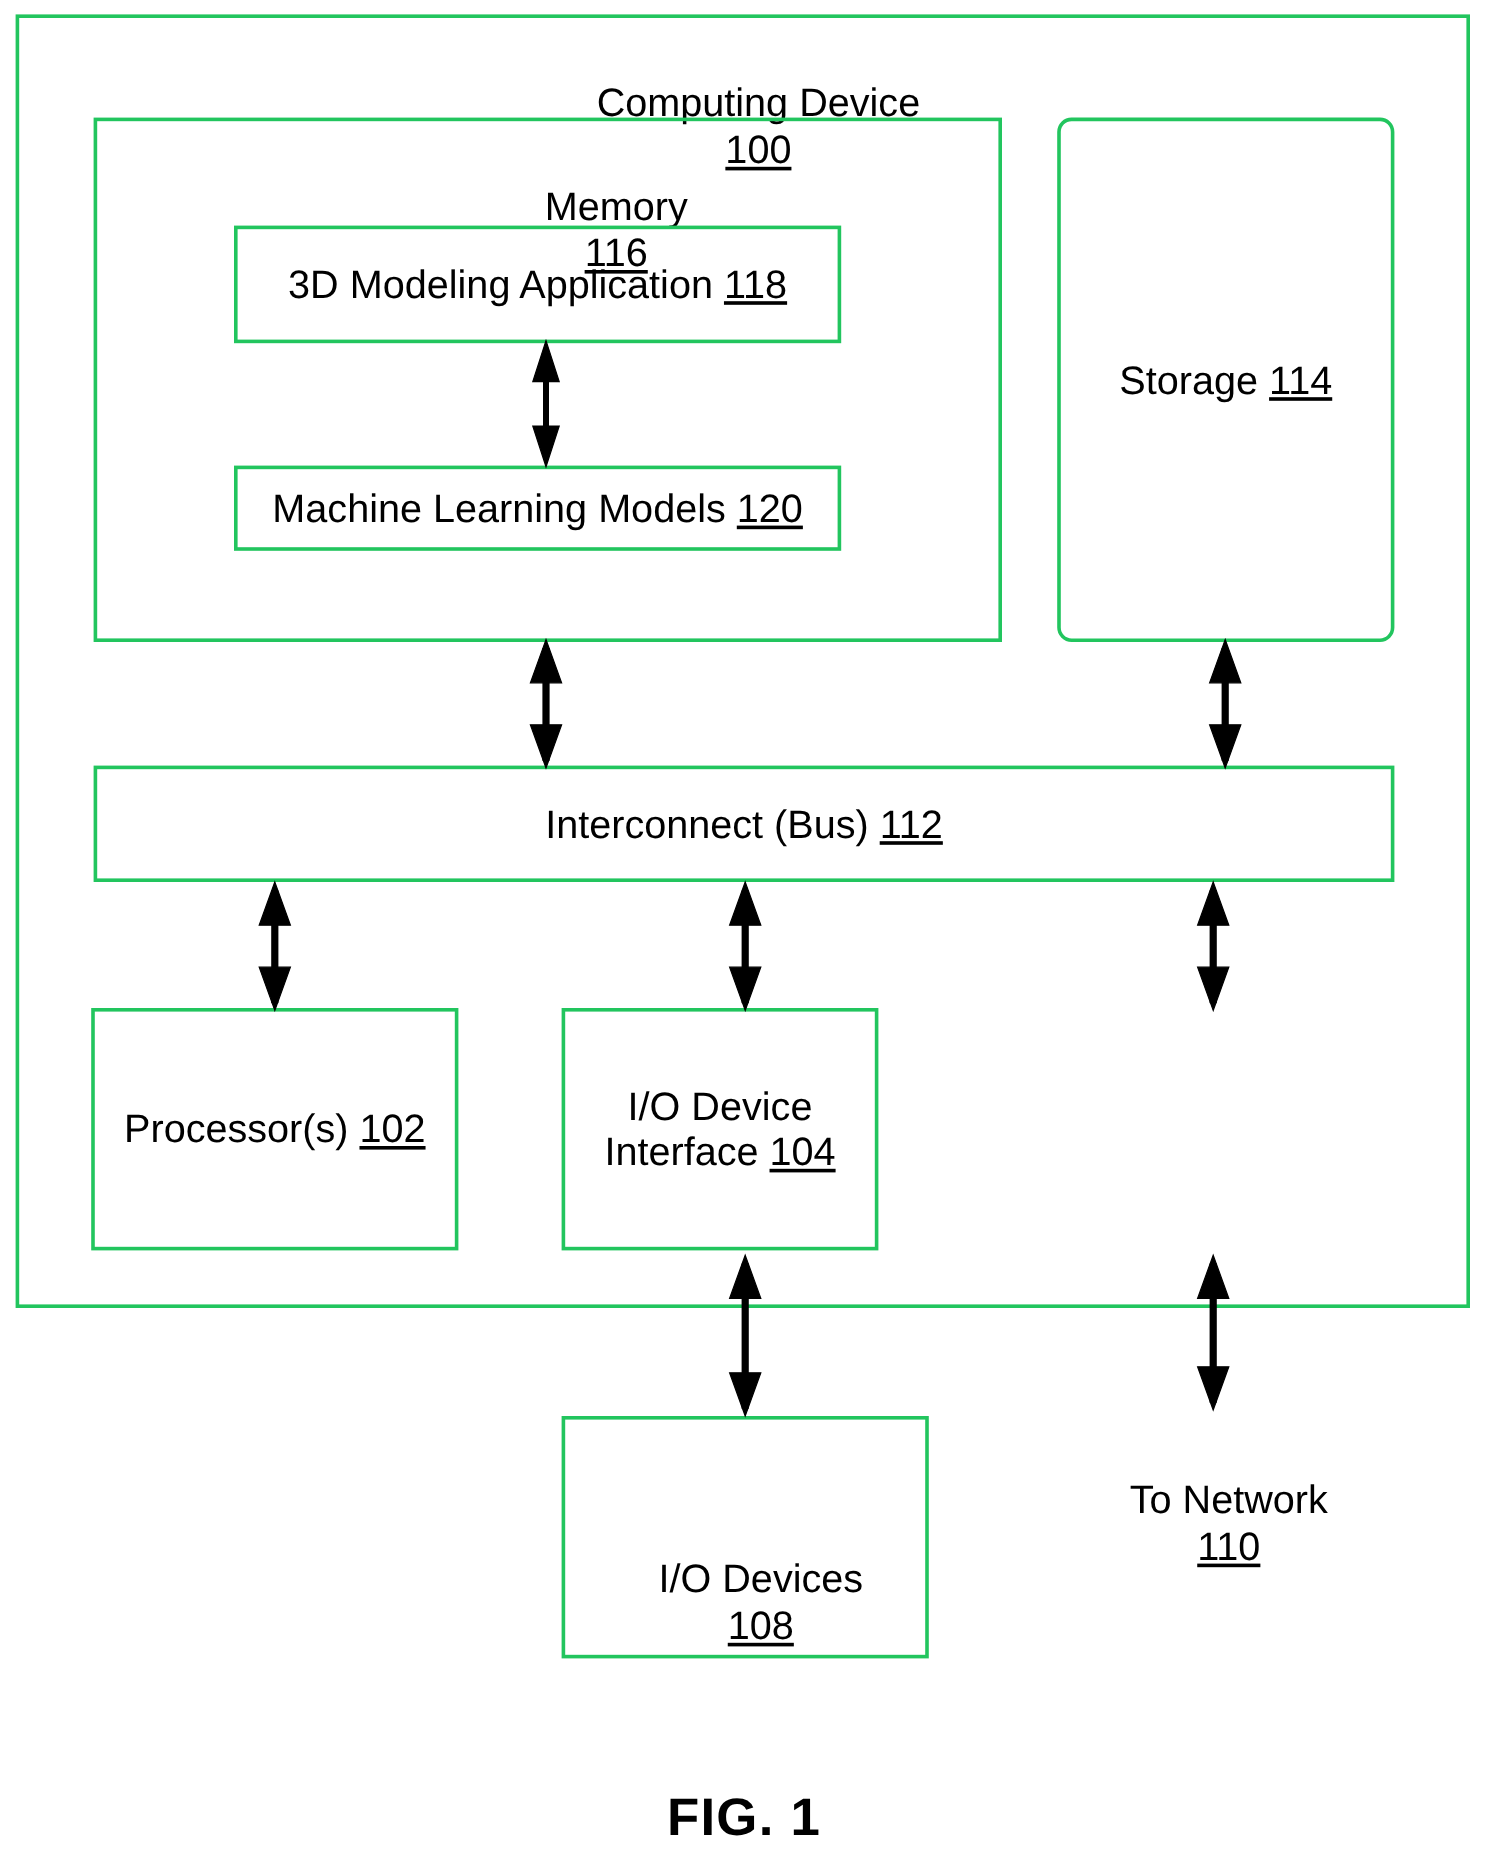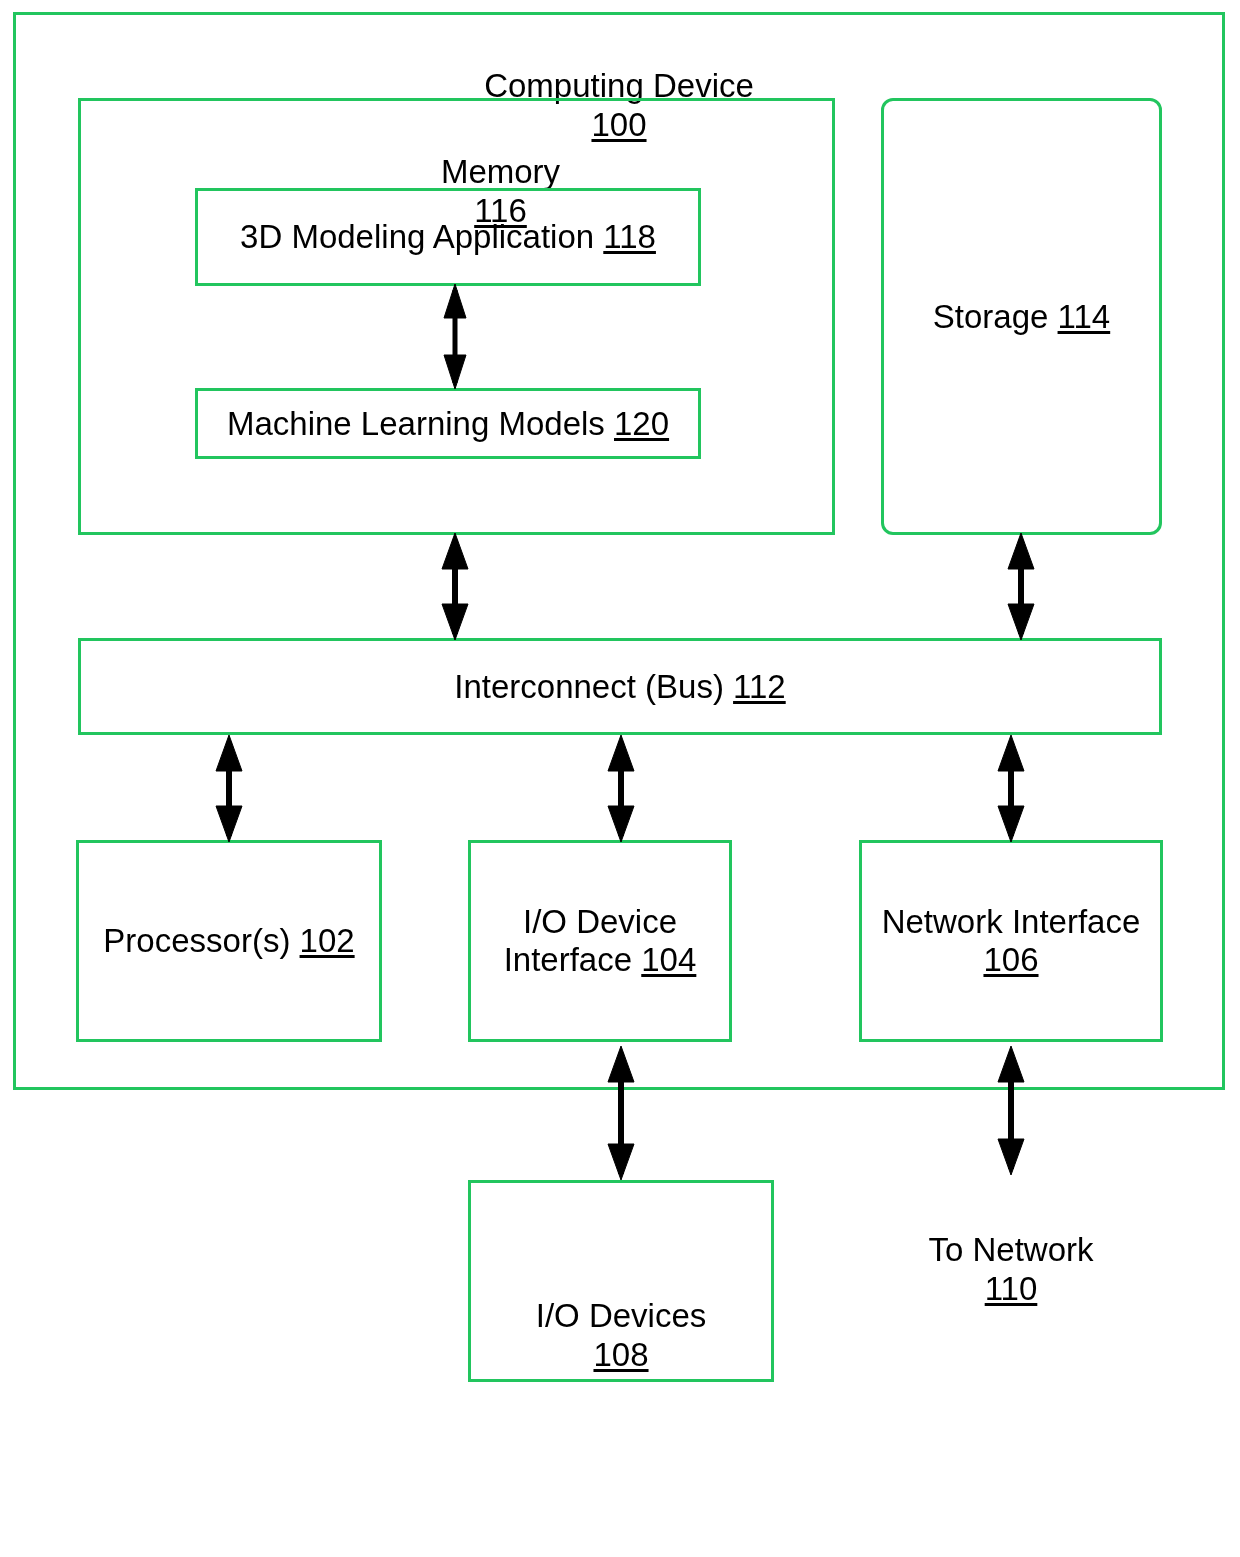--- a/index.html
+++ b/index.html
@@ -21,20 +21,21 @@
     border: 3px solid #22c55e;
     background: transparent;
     box-sizing: border-box;
   }
   .label {
     position: absolute;
     text-align: center;
     color: #000000;
     line-height: 1.18;
     white-space: pre-line;
+    margin-left: 13px;
   }
   .centered-label {
     display: flex;
     align-items: center;
     justify-content: center;
     text-align: center;
   }
   .u {
     text-decoration: underline;
     text-underline-offset: 3px;
@@ -110,26 +111,20 @@
   </div>
 
   <div class="box centered-label" style="left:468px; top:840px; width:264px; height:202px; font-size:33px;">
     <span>
       <span>I/O Device</span><br>
       <span>Interface</span>
       <span class="u">104</span>
     </span>
   </div>
 
-  <div class="box centered-label" style="left:859px; top:840px; width:304px; height:202px; font-size:33px;">
-    <span>
-      <span>Network Interface</span><br>
-      <span class="u">106</span>
-    </span>
-  </div>
 
   <div class="box" style="left:468px; top:1180px; width:306px; height:202px;"></div>
   <div class="label" style="left:468px; top:1258px; width:306px; font-size:33px;">
     <span>I/O Devices</span>
     <span class="u">108</span>
   </div>
 
   <div class="label" style="left:859px; top:1192px; width:304px; font-size:33px;">
     <span>To Network</span>
     <span class="u">110</span>
@@ -181,14 +176,15 @@
       </g>
 
       <g>
         <line x1="1011" y1="1053" x2="1011" y2="1169" stroke-width="6"></line>
         <polygon points="1011,1046 998,1082 1024,1082"></polygon>
         <polygon points="1011,1175 998,1139 1024,1139"></polygon>
       </g>
     </g>
   </svg>
 
+  <div class="figcaption" style="top:1490px;">FIG. 1</div>
 
 </div>
 
 </body></html>

